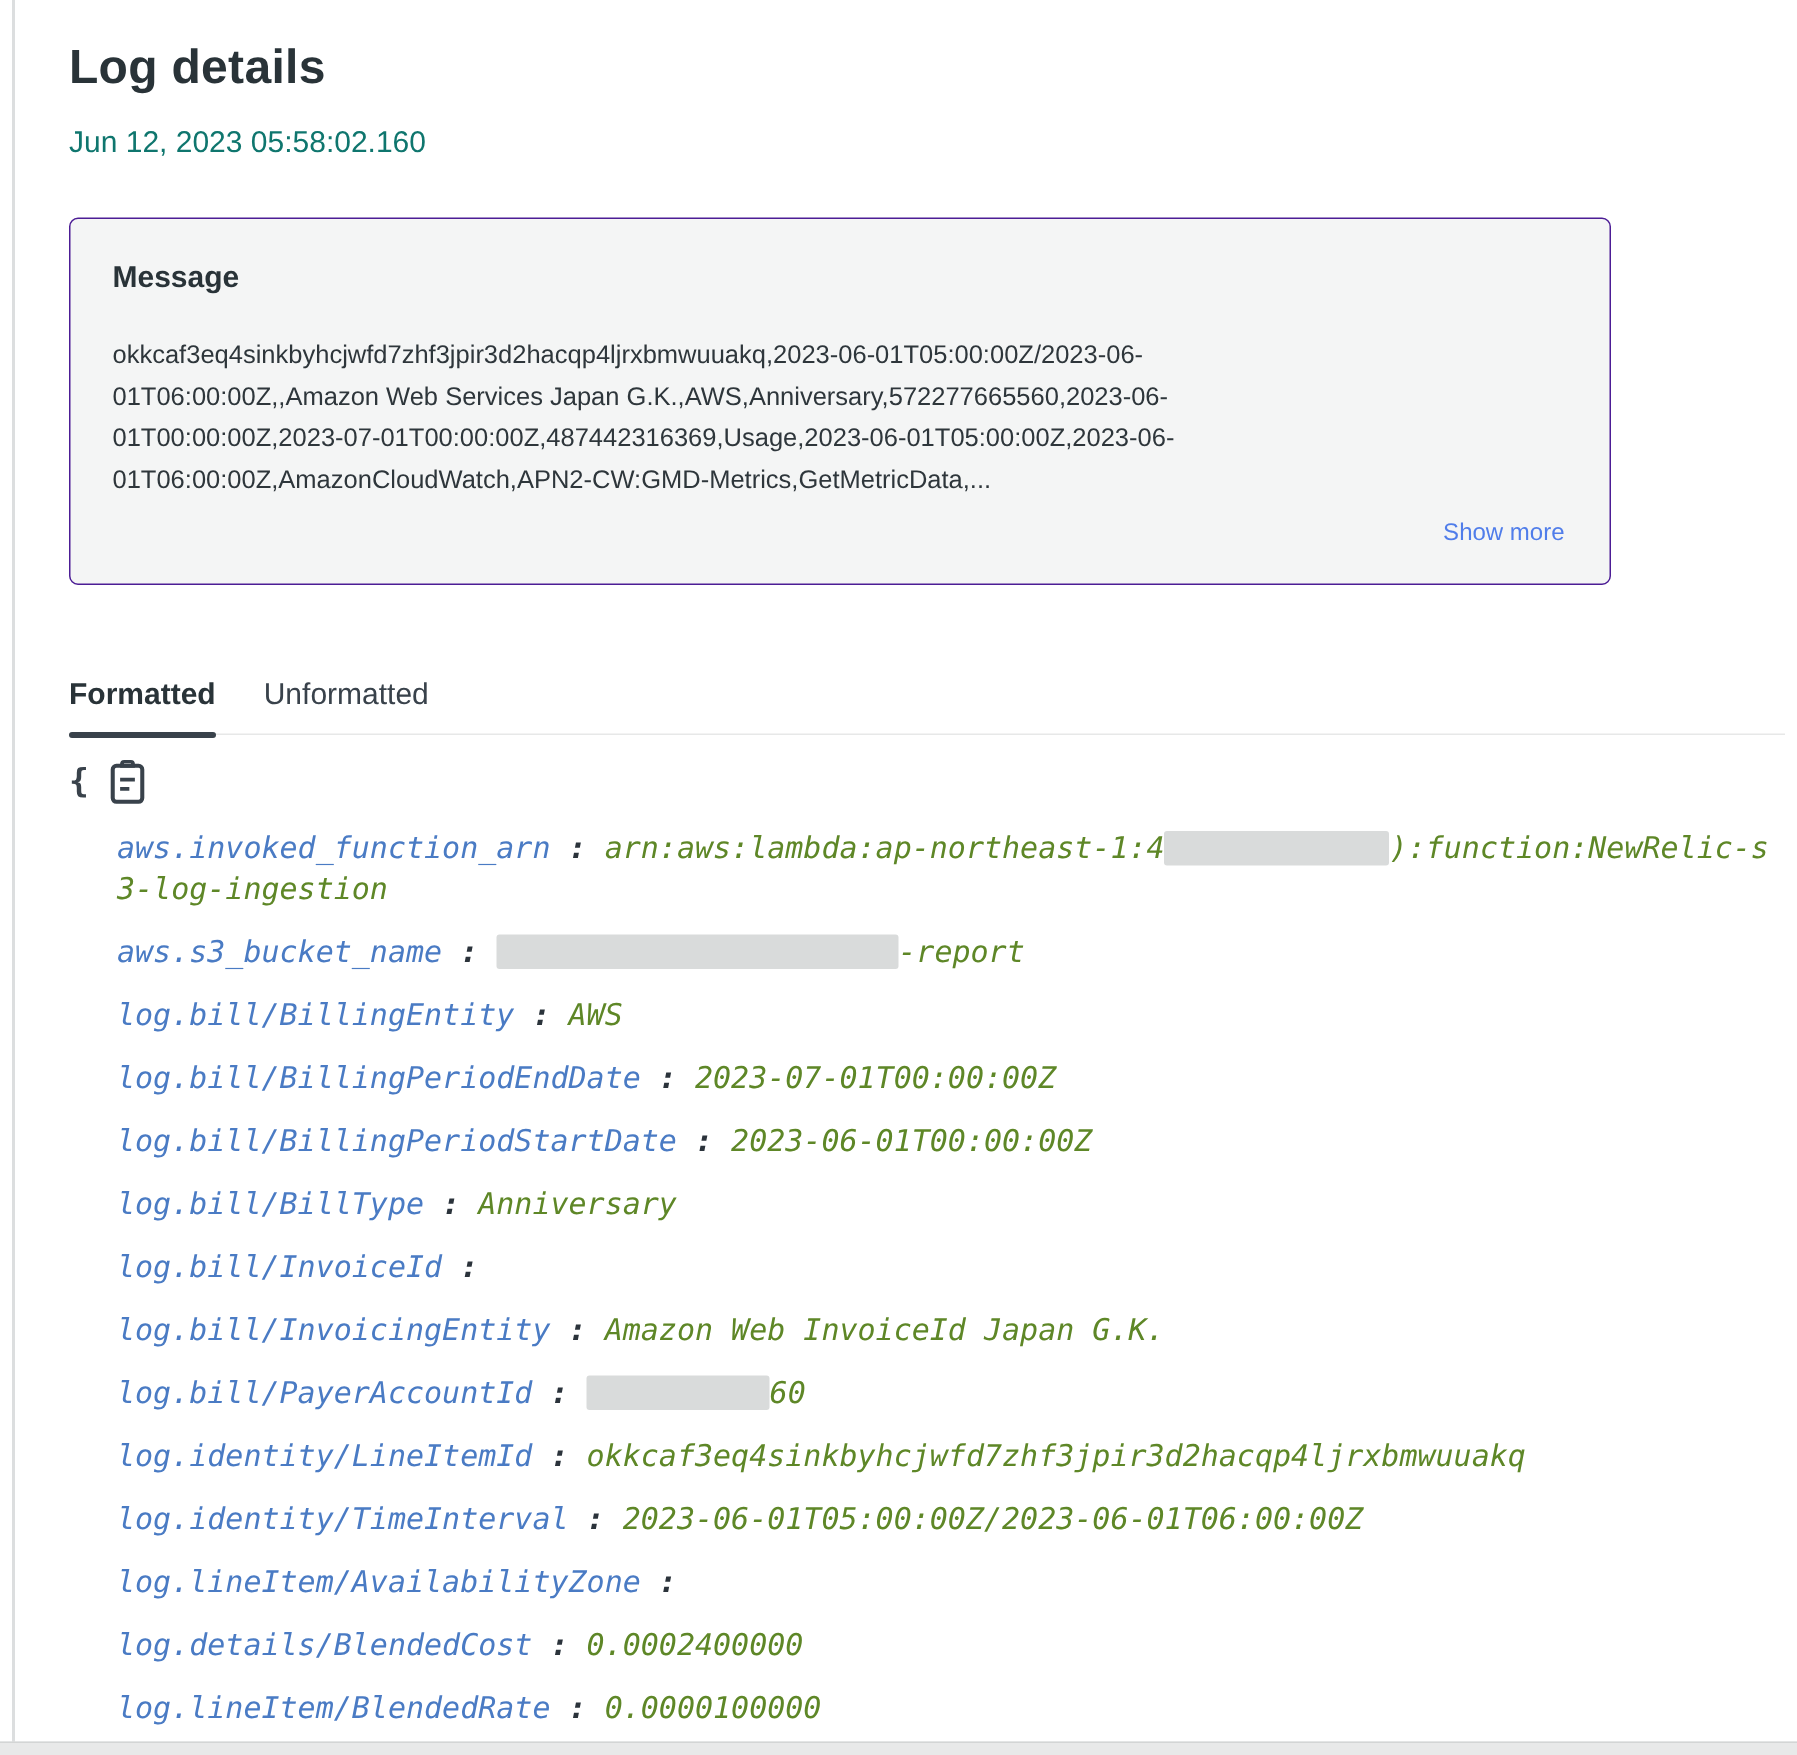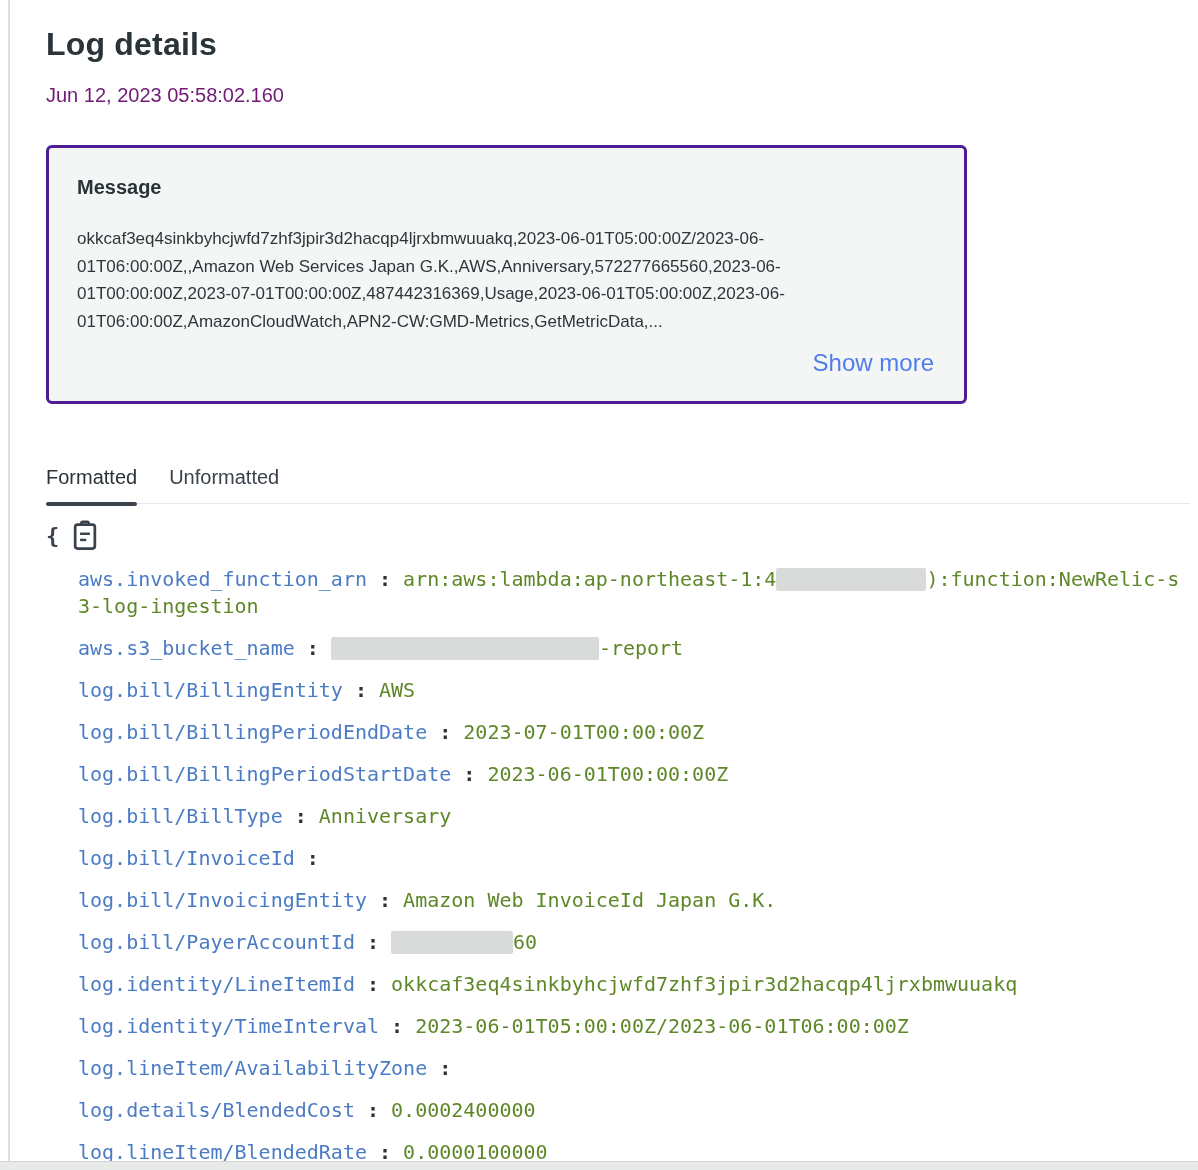--- a/index.html
+++ b/index.html
@@ -10,46 +10,46 @@
     --ink:#293338;
     --ink-soft:#39424b;
   }
   *{margin:0;padding:0;box-sizing:border-box;}
   html,body{background:#fff;}
   body{font-family:"Liberation Sans",sans-serif;color:var(--ink);}
   .page{position:relative;width:1198px;height:1170px;overflow:hidden;background:#fff;}
   .left-edge{position:absolute;left:8px;top:0;bottom:0;width:2px;background:#dcdedf;}
   .content{position:relative;padding:26px 8px 0 46px;}
   h1.title{font-size:32px;font-weight:bold;color:var(--ink);letter-spacing:.2px;}
-  .timestamp{margin-top:21px;font-size:20px;color:#701a75;}
+  .timestamp{margin-top:21px;font-size:20px;color:#0f766e;}
   .message-card{
-    margin-top:38px;margin-right:0;width:921px;
-    background:#f4f5f5;border:3px solid #4c1d95;border-radius:6px;
+    margin-top:38px;margin-right:0;width:1028px;
+    background:#f4f5f5;border:1px solid #4c1d95;border-radius:6px;
     padding:28px 30px 24px 28px;
   }
   .message-label{font-size:20px;font-weight:bold;color:var(--ink);}
   .message-body{margin-top:26px;font-size:17px;line-height:27.5px;color:#2e363b;}
   .show-more-row{text-align:right;margin-top:14px;}
-  .show-more{font-size:24px;color:var(--link-blue);text-decoration:none;cursor:pointer;}
+  .show-more{font-size:16px;color:var(--link-blue);text-decoration:none;cursor:pointer;}
   .tabs{
     margin-top:62px;display:flex;gap:32px;align-items:flex-end;
     border-bottom:1px solid #e7e8e8;width:1144px;
   }
   .tab{position:relative;font-size:20px;color:var(--ink-soft);padding-bottom:14px;cursor:pointer;}
-  .tab.active{font-weight:normal;color:var(--ink);}
+  .tab.active{font-weight:bold;color:var(--ink);}
   .tab.active::after{
     content:"";position:absolute;left:0;right:0;bottom:-2.5px;height:4px;
     background:#39424b;border-radius:2px;
   }
   .json-head{margin-top:14px;display:flex;align-items:center;gap:11px;height:34px;}
   .brace{font-family:"DejaVu Sans Mono",monospace;font-size:22px;font-weight:bold;color:var(--ink-soft);}
   .copy-btn{display:inline-flex;cursor:pointer;}
   .json-rows{
     margin-top:14px;padding-left:32px;width:1140px;
-    font-family:"DejaVu Sans Mono",monospace;font-size:20px;line-height:27px;
+    font-family:"DejaVu Sans Mono",monospace;font-size:20px;line-height:27px;font-style:italic;
   }
   .json-row{margin-bottom:15px;word-break:break-all;}
   .json-row .k{color:var(--key-blue);}
   .json-row .sep{color:#2b333b;font-weight:bold;}
   .json-row .v{color:var(--value-green);}
   .redact{
     display:inline-block;height:23px;background:var(--redact-gray);
     border-radius:2px;vertical-align:-5px;
   }
   .bottom-strip{

